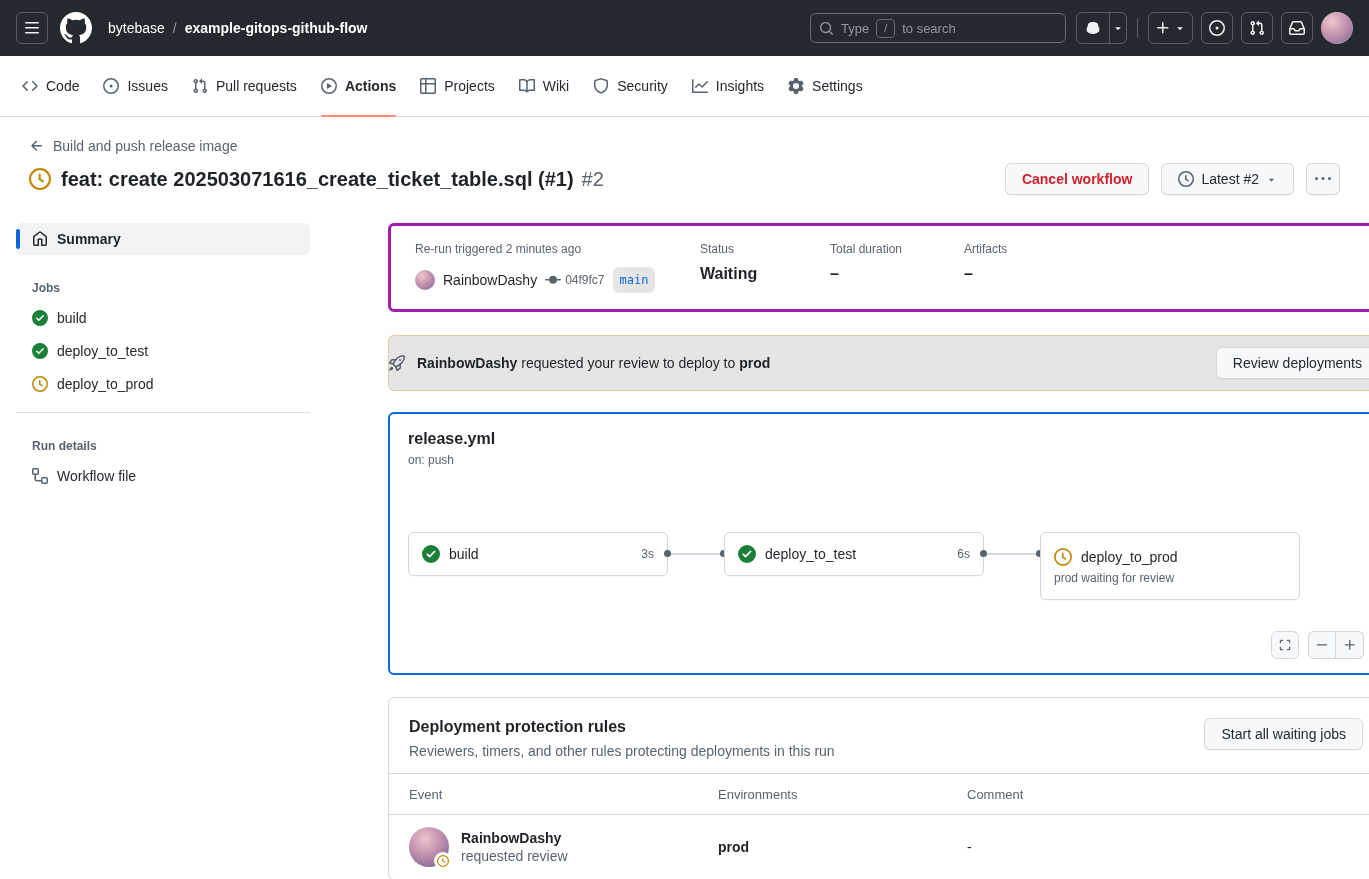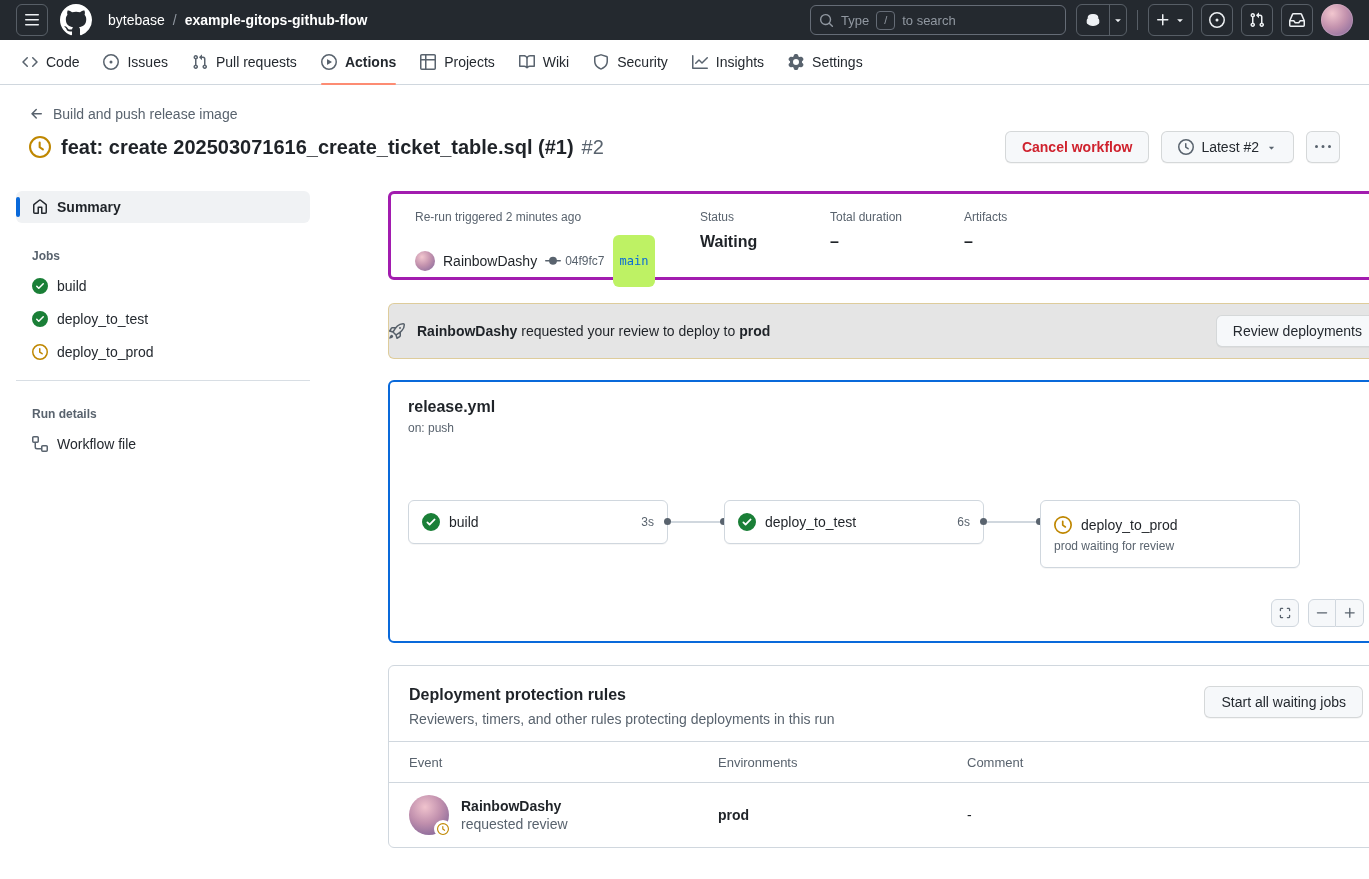--- a/index.html
+++ b/index.html
@@ -6,21 +6,21 @@
   html,body { margin:0; padding:0; }
   body {
     width:1369px; height:879px; overflow:hidden;
     background:#ffffff; color:#1f2328;
     font-family:"Liberation Sans","DejaVu Sans",sans-serif; font-size:14px;
   }
   button { font-family:inherit; cursor:pointer; }
   .oct { width:16px; height:16px; fill:currentColor; flex:none; display:block; }
 
   
-  .topbar { height:40px; background:#24292f; display:flex; align-items:center; padding:0 16px; gap:10px; }
+  .topbar { height:56px; background:#24292f; display:flex; align-items:center; padding:0 16px; gap:10px; }
   .icon-btn-dark {
     width:32px; height:32px; border:1px solid rgba(130,139,148,.55); border-radius:6px;
     background:transparent; color:#eef1f4; display:flex; align-items:center; justify-content:center; padding:0;
   }
   .gh-logo { color:#ffffff; display:flex; align-items:center; margin-left:2px; cursor:pointer; }
   .gh-logo .oct { width:32px; height:32px; }
   .crumbs { display:flex; align-items:center; gap:8px; color:#ffffff; font-size:14px; margin-left:6px; }
   .crumbs a { color:#ffffff; text-decoration:none; cursor:pointer; }
   .crumb-sep { color:#9198a1; }
   .crumb-repo { font-weight:600; }
@@ -43,21 +43,21 @@
     height:32px; border:1px solid rgba(130,139,148,.55); border-radius:6px; background:transparent;
     color:#eef1f4; display:flex; align-items:center; gap:3px; padding:0 6px;
   }
   .avatar-sm {
     width:32px; height:32px; border-radius:50%; cursor:pointer; flex:none;
     background:radial-gradient(circle at 35% 30%, #f2c7cf 0%, #c493ae 45%, #7e6399 100%);
     box-shadow:inset 0 0 0 1px rgba(255,255,255,.15);
   }
 
   
-  .repo-nav { height:45px; background:#ffffff; border-bottom:1px solid #d0d7de; display:flex; align-items:stretch; padding:0 12px; gap:4px; }
+  .repo-nav { height:61px; background:#ffffff; border-bottom:1px solid #d0d7de; display:flex; align-items:stretch; padding:0 12px; gap:4px; }
   .tab { display:flex; align-items:center; gap:8px; padding:0 10px; position:relative; color:#24292f; font-size:14px; cursor:pointer; background:none; border:none; }
   .tab .oct { color:#59636e; }
   .tab.active { font-weight:600; }
   .tab.active::after { content:""; position:absolute; left:10px; right:10px; bottom:-1px; height:2px; border-radius:2px; background:#fd8c73; }
 
   
   .back-row { display:flex; align-items:center; gap:8px; margin:21px 29px 0; color:#59636e; font-size:14px; cursor:pointer; width:max-content; }
   .back-row .oct { color:#59636e; }
   .run-title-row { display:flex; align-items:center; margin:9px 29px 0; }
   .title-clock { color:#bf8700; margin-right:10px; }
@@ -94,21 +94,21 @@
 
   
   .summary-card { border:3px solid #a21caf; border-radius:6px; padding:16px 24px; display:flex; height:89px; }
   .col-trigger { width:285px; }
   .meta-label { font-size:12px; color:#59636e; }
   .trigger-row { margin-top:11px; display:flex; align-items:center; gap:8px; }
   .avatar-xs { width:20px; height:20px; border-radius:50%; flex:none;
     background:radial-gradient(circle at 35% 30%, #f2c7cf 0%, #c493ae 45%, #7e6399 100%); }
   .actor-name { font-size:14px; color:#1f2328; }
   .commit-ref { display:flex; align-items:center; gap:4px; color:#59636e; font-size:12px; }
-  .branch-badge { background:#bef264; color:#0969da; font-family:"DejaVu Sans Mono","Liberation Mono",monospace; font-size:12px; padding:19px 7px; border-radius:6px; cursor:pointer; }
+  .branch-badge { background:#e5e5e5; color:#0969da; font-family:"DejaVu Sans Mono","Liberation Mono",monospace; font-size:12px; padding:6px 7px; border-radius:6px; cursor:pointer; }
   .stat-col-status { width:130px; }
   .stat-col-duration { width:134px; }
   .stat-col-artifacts { flex:1; }
   .col-value { margin-top:9px; font-size:16px; font-weight:600; color:#1f2328; }
 
   
   .review-banner {
     margin-top:23px; min-height:56px; background:#e5e5e5; border:1px solid rgba(212,167,44,.4);
     border-radius:6px; display:flex; align-items:center; gap:12px; padding:11px 0;
   }

